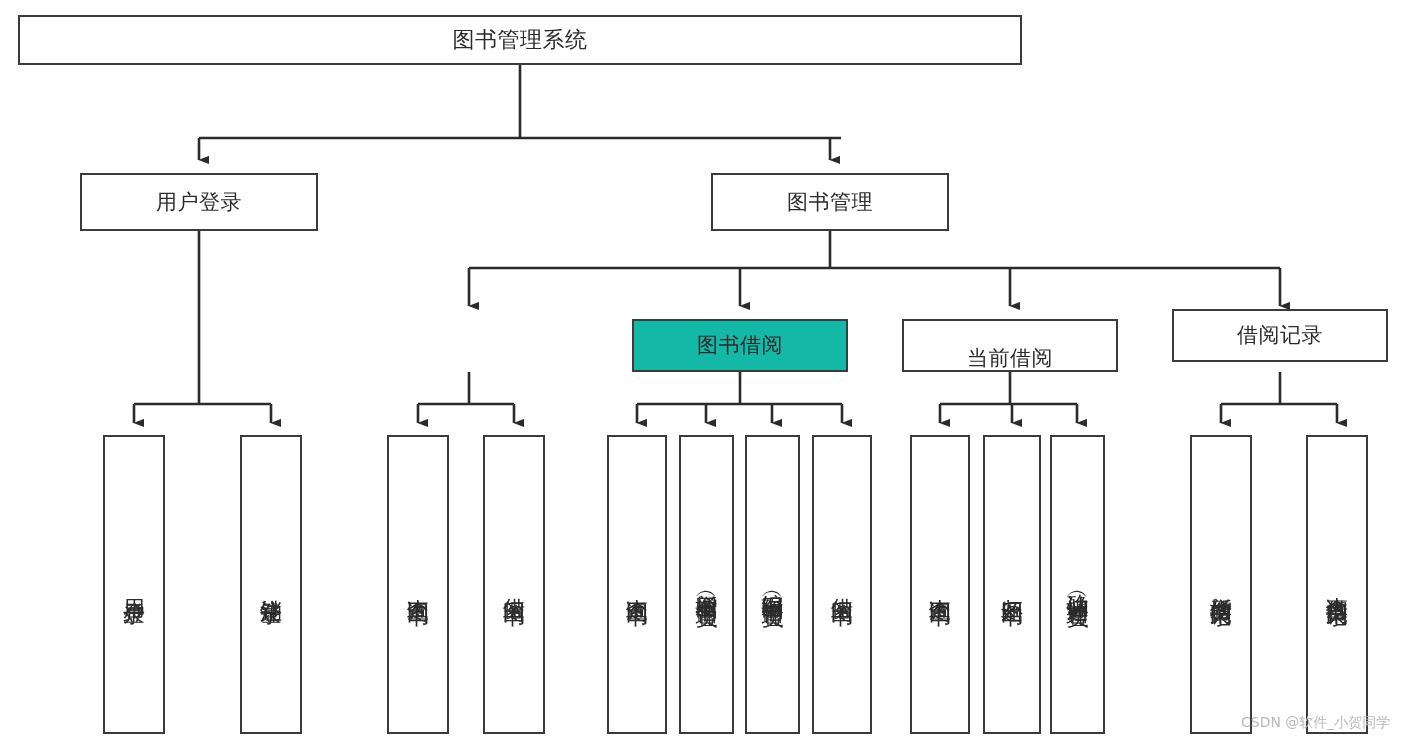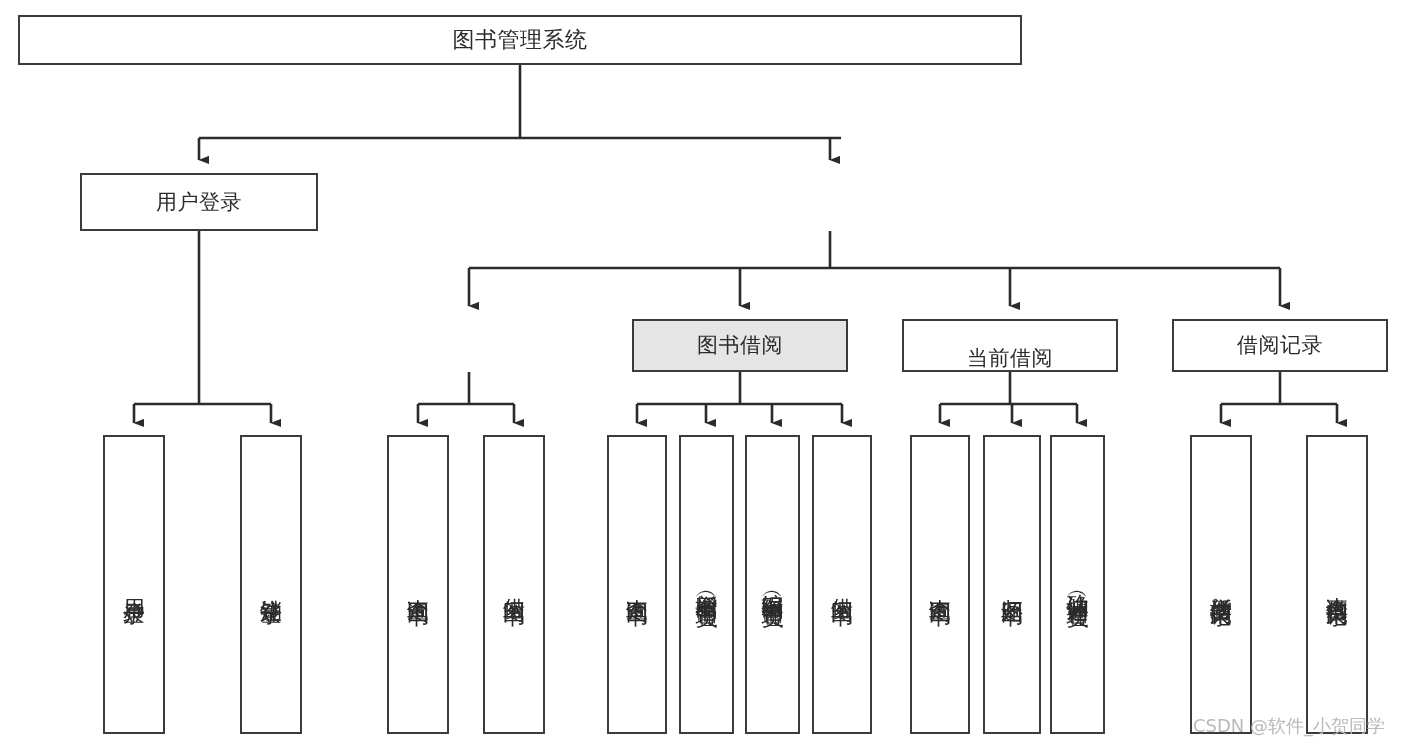--- a/index.html
+++ b/index.html
@@ -57,24 +57,25 @@
     writing-mode: vertical-rl;
     text-orientation: upright;
     font-size: 22px;
     line-height: 1.18;
     letter-spacing: 2px;
     white-space: nowrap;
   }
   .watermark {
     position: absolute;
     color: #b9b9b9;
-    font-size: 18px;
+    font-size: 14px;
     white-space: nowrap;
     z-index: 5;
     font-family: "DejaVu Sans", "Liberation Sans", sans-serif;
+    padding-left: 48px;
   }
 </style>
 </head>
 <body>
 
 <div id="diagram-root" style="background: rgb(255, 255, 255);">
 
   <svg id="connectors" viewBox="0 0 1405 747" xmlns="http://www.w3.org/2000/svg">
     <defs>
       <marker id="arrowhead" markerWidth="9" markerHeight="11" refX="4.5" refY="10.2" orient="auto" markerUnits="userSpaceOnUse">
@@ -137,28 +138,31 @@
     </g>
   </svg>
 
   <div class="node root horizontal" style="left: 18px; top: 15px; width: 1004px; height: 50px; border-color: rgb(59, 59, 59); background: rgb(255, 255, 255);">
     <span class="node-label" style="color: rgb(43, 43, 43);">图书管理系统</span>
   </div>
 
   <div class="node horizontal" style="left: 80px; top: 173px; width: 238px; height: 58px; border-color: rgb(59, 59, 59); background: rgb(255, 255, 255);">
     <span class="node-label" style="color: rgb(43, 43, 43);">用户登录</span>
   </div>
-
-  <div class="node horizontal" style="left: 632px; top: 319px; width: 216px; height: 53px; border-color: rgb(59, 59, 59); background: #e5e5e5;">
+  <div class="node horizontal" style="left: 711px; top: 173px; width: 238px; height: 58px; border-color: rgb(59, 59, 59); background: rgb(255, 255, 255);">
+    <span class="node-label" style="color: rgb(43, 43, 43);">图书管理</span>
+  </div>
+
+  <div class="node horizontal" style="left: 632px; top: 319px; width: 216px; height: 53px; border-color: rgb(59, 59, 59); background: #14b8a6;">
     <span class="node-label" style="color: rgb(43, 43, 43);">图书借阅</span>
   </div>
   <div class="node horizontal" style="left: 902px; top: 319px; width: 216px; height: 53px; border-color: rgb(59, 59, 59); background: rgb(255, 255, 255); align-items: flex-end;">
     <span class="node-label" style="color: rgb(43, 43, 43);">当前借阅</span>
   </div>
-  <div class="node horizontal" style="left: 1172px; top: 319px; width: 216px; height: 53px; border-color: rgb(59, 59, 59); background: rgb(255, 255, 255);">
+  <div class="node horizontal" style="left: 1172px; top: 309px; width: 216px; height: 53px; border-color: rgb(59, 59, 59); background: rgb(255, 255, 255);">
     <span class="node-label" style="color: rgb(43, 43, 43);">借阅记录</span>
   </div>
 
   <div class="node vertical" style="left: 103px; top: 435px; width: 62px; height: 299px; border-color: rgb(59, 59, 59); background: rgb(255, 255, 255);">
     <span class="node-label" style="color: rgb(43, 43, 43);">用户登录</span>
   </div>
   <div class="node vertical" style="left: 240px; top: 435px; width: 62px; height: 299px; border-color: rgb(59, 59, 59); background: rgb(255, 255, 255);">
     <span class="node-label" style="color: rgb(43, 43, 43);">注销登录</span>
   </div>
   <div class="node vertical" style="left: 387px; top: 435px; width: 62px; height: 299px; border-color: rgb(59, 59, 59); background: rgb(255, 255, 255);">

